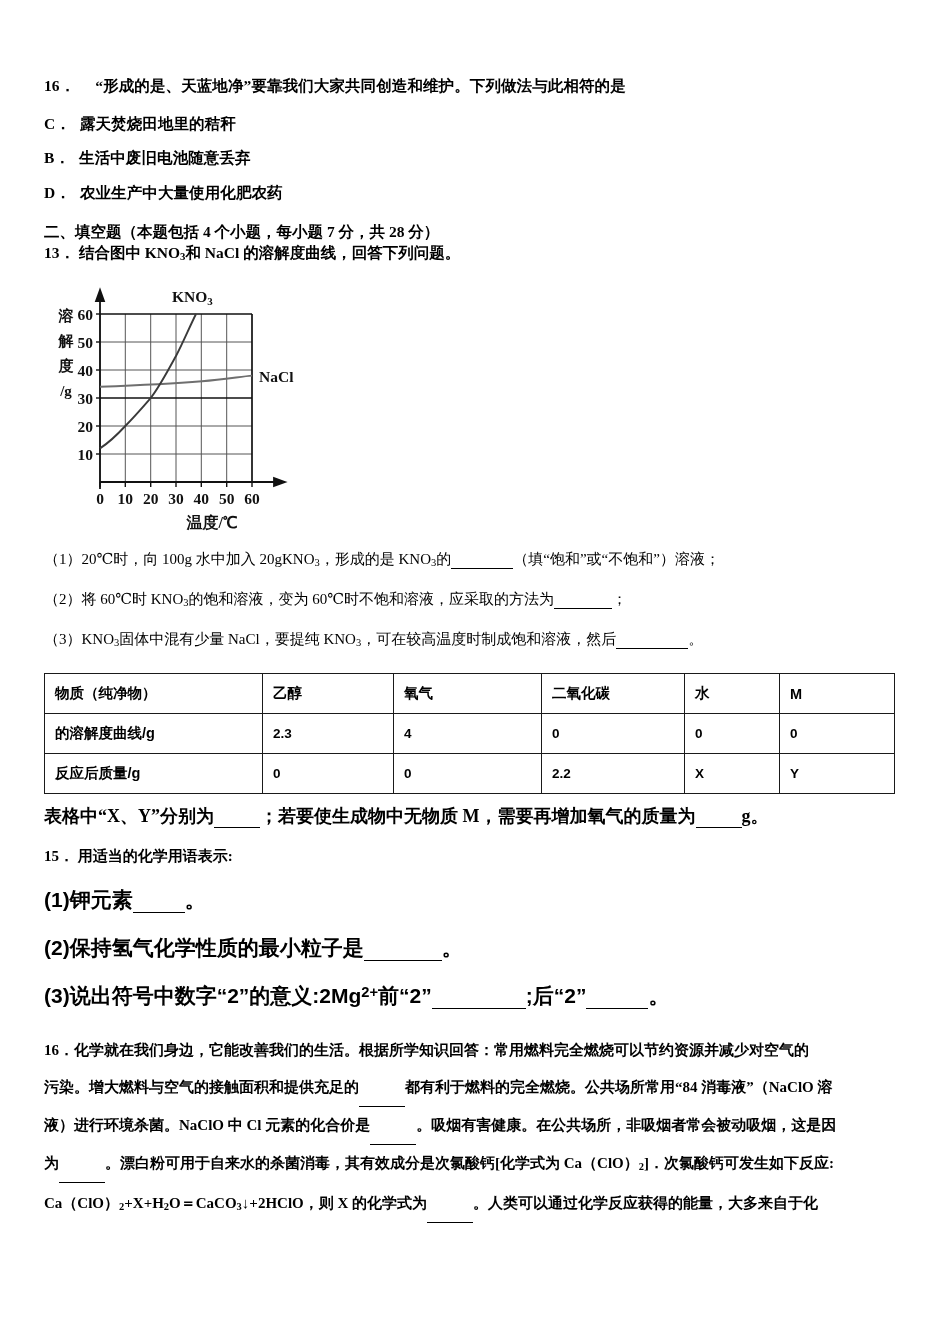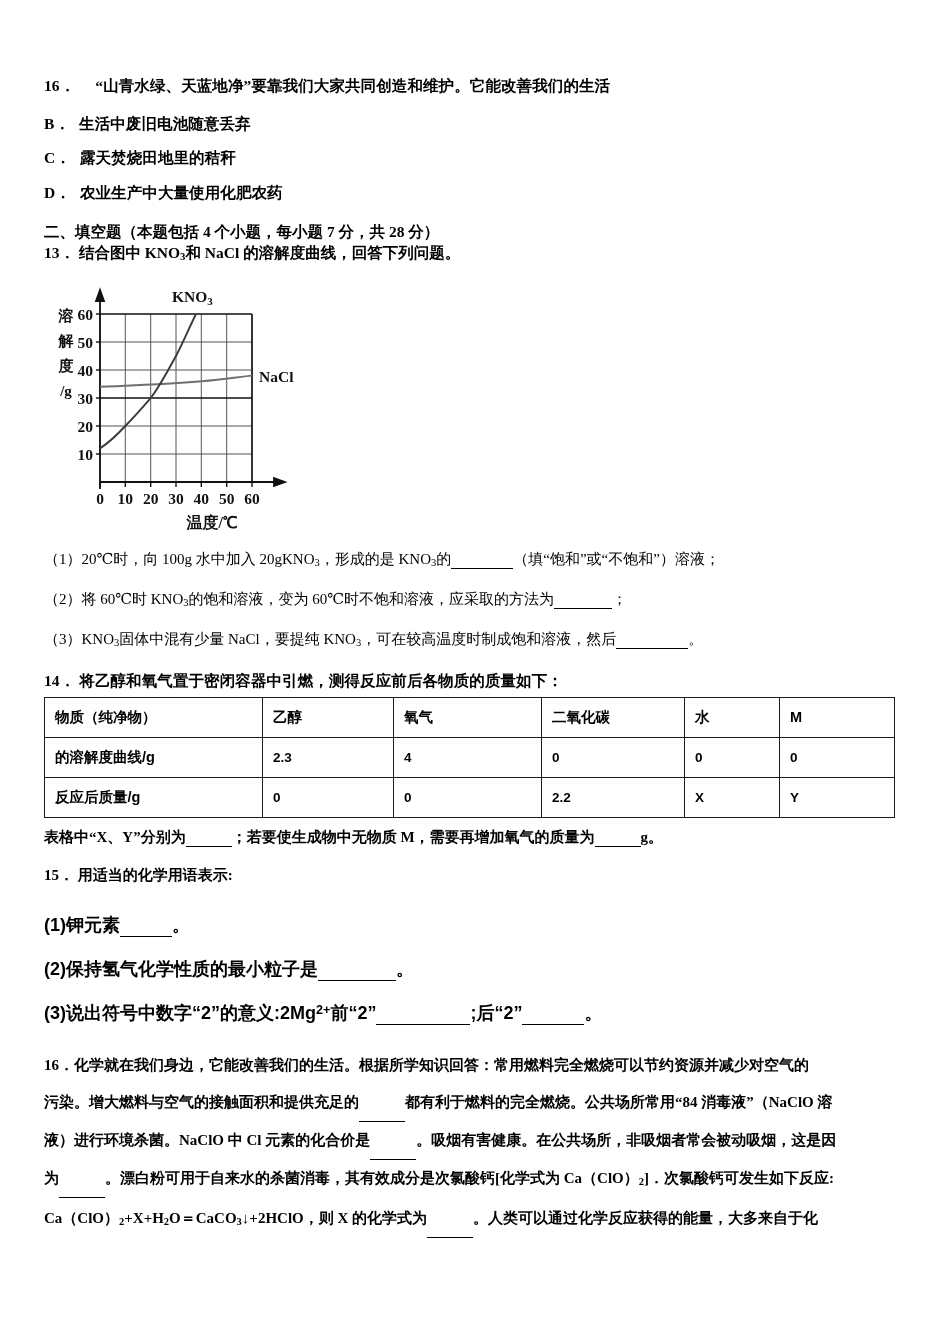--- a/index.html
+++ b/index.html
@@ -105,34 +105,34 @@
     font-size: 13.5px;
   }
   .col-a { width: 218px; }
   .col-b { width: 131px; }
   .col-c { width: 148px; }
   .col-d { width: 143px; }
   .col-e { width: 95px; }
   .col-f { width: 115px; }
 
   .after-table {
-    font-size: 15px;
+    font-size: 18px;
     font-weight: bold;
     margin: 4px 0 19px 0;
     white-space: nowrap;
     font-family: "Liberation Serif", serif;
   }
   .q15-head {
     font-size: 15px;
     font-weight: bold;
-    margin-bottom: 28px;
+    margin-bottom: 20px;
     white-space: nowrap;
   }
   .q15-item {
-    font-size: 18px;
+    font-size: 21px;
     font-weight: bold;
     margin-bottom: 20px;
     white-space: nowrap;
     font-family: "Liberation Sans", sans-serif;
   }
   .q16 {
     font-size: 15px;
     font-weight: bold;
     line-height: 37px;
     font-family: "Liberation Serif", serif;
@@ -142,30 +142,30 @@
 </style>
 </head>
 <body>
 
 <div class="page">
   <div class="content">
 
     <div class="q-line q-stem">
       <span>16．</span>
       <span style="display:inline-block;width:12px"></span>
-      <span>“山青水绿、天蓝地净”要靠我们大家共同创造和维护。它能改善我们的生活</span>
-    </div>
-
+      <span>“形成的是、天蓝地净”要靠我们大家共同创造和维护。下列做法与此相符的是</span>
+    </div>
+
+    <div class="q-line q-opt" style="padding-left:0">
+      <span class="opt-letter">C．</span>
+      <span>露天焚烧田地里的秸秆</span>
+    </div>
     <div class="q-line q-opt" style="padding-left:0">
       <span class="opt-letter">B．</span>
       <span>生活中废旧电池随意丢弃</span>
-    </div>
-    <div class="q-line q-opt" style="padding-left:0">
-      <span class="opt-letter">C．</span>
-      <span>露天焚烧田地里的秸秆</span>
     </div>
     <div class="q-line q-opt" style="padding-left:0;margin-bottom:22px">
       <span class="opt-letter">D．</span>
       <span>农业生产中大量使用化肥农药</span>
     </div>
 
     <div class="section-head">二、填空题（本题包括 4 个小题，每小题 7 分，共 28 分）</div>
 
     <div class="q13-stem">
       <span>13．</span>
@@ -268,24 +268,20 @@
     </div>
 
     <div class="sub-q">
       <span>（2）</span><span>将 60℃时 KNO</span><sub>3</sub><span>的饱和溶液，变为 60℃时不饱和溶液，应采取的方法为</span><span class="blank-u" style="width:58px">&nbsp;</span><span>；</span>
     </div>
 
     <div class="sub-q" style="margin-bottom:24px">
       <span>（3）</span><span>KNO</span><sub>3</sub><span>固体中混有少量 NaCl，要提纯 KNO</span><sub>3</sub><span>，可在较高温度时制成饱和溶液，然后</span><span class="blank-u" style="width:72px">&nbsp;</span><span>。</span>
     </div>
 
-    <div class="q-line" style="margin-bottom:6px">
-      <span>14．</span>
-      <span>将乙醇和氧气置于密闭容器中引燃，测得反应前后各物质的质量如下：</span>
-    </div>
 
     <table class="mass-table">
       <colgroup>
         <col class="col-a">
           <col class="col-b">
           <col class="col-c">
           <col class="col-d">
           <col class="col-e">
           <col class="col-f">
       </colgroup>

